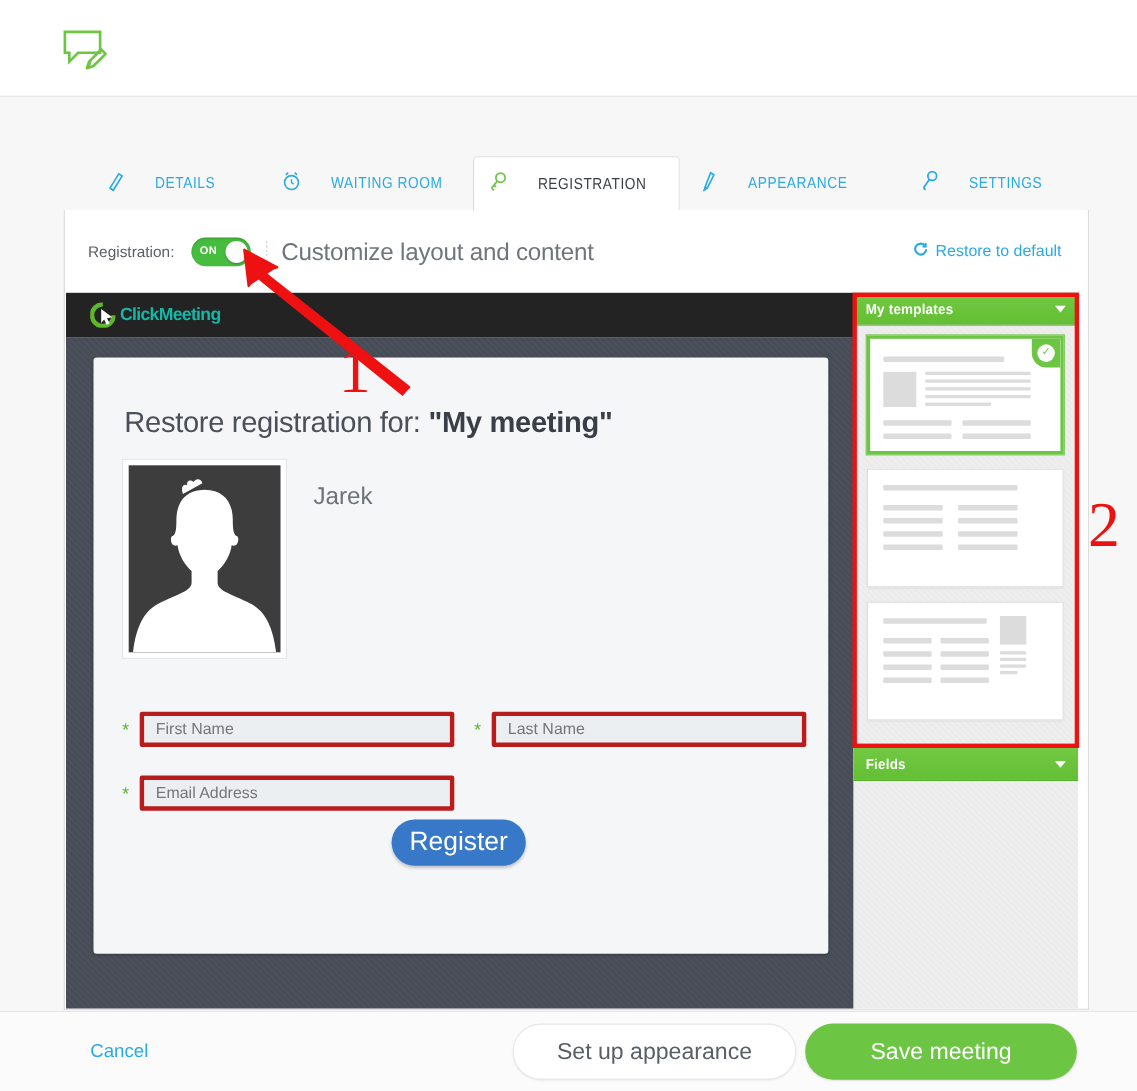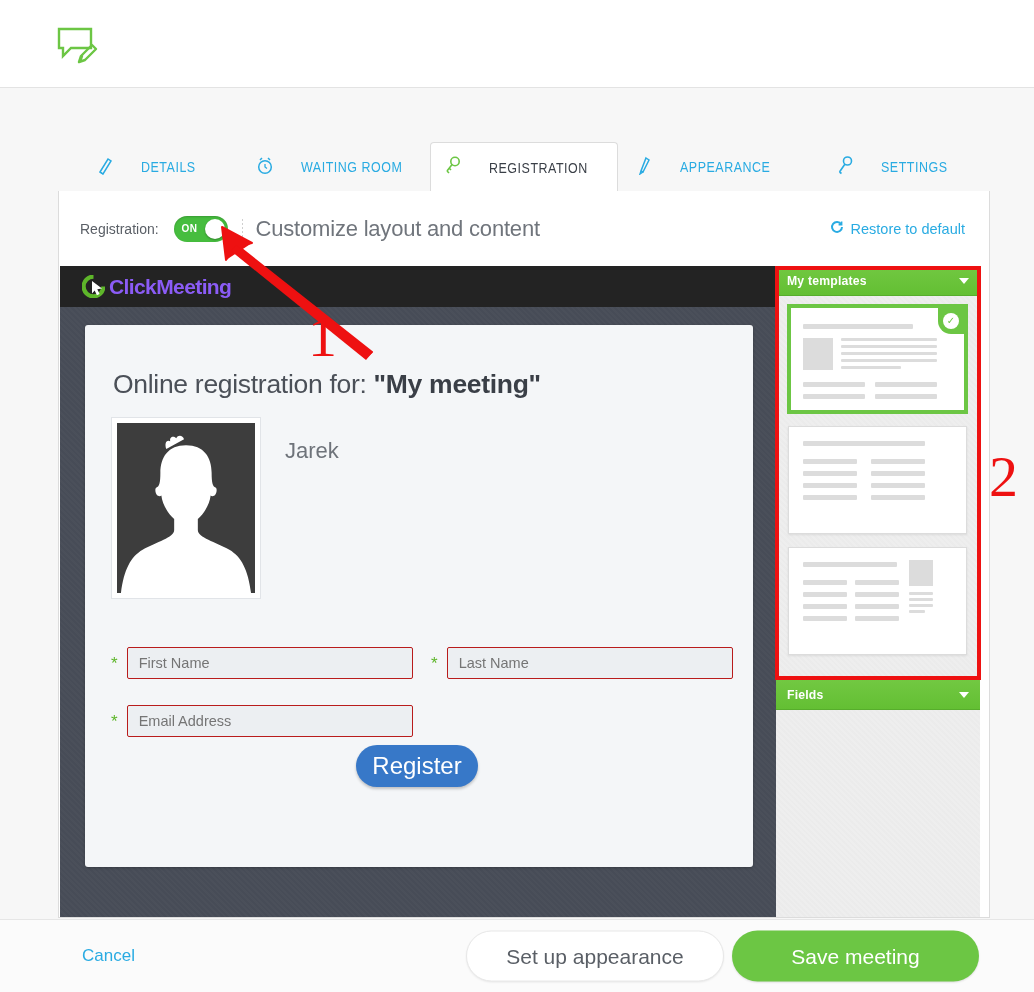--- a/index.html
+++ b/index.html
@@ -82,21 +82,21 @@
     position: absolute; left: 1px; top: 75px; width: 930px; height: 651px;
     overflow: hidden;
   }
   #cm-bar {
     position: absolute; left: 0; top: 0; width: 716px; height: 41px;
     background: #232323;
     display: flex; align-items: center; padding-left: 22px;
   }
   #cm-logo-mark { width: 23px; height: 23px; margin-right: 4px; }
   #cm-logo-text {
-    font-size: 21px; color: #8b5cf6; font-weight: bold; letter-spacing: -0.6px;
+    font-size: 16px; color: #14b8a6; font-weight: bold; letter-spacing: -0.6px;
   }
   #preview-canvas {
     position: absolute; left: 0; top: 41px; width: 716px; height: 610px;
     background:
       repeating-linear-gradient(45deg, rgba(255,255,255,.018) 0 2px, transparent 2px 4px),
       #474c57;
   }
   #form-card {
     position: absolute; left: 25px; top: 18px; width: 668px; height: 542px;
     background: #f4f6f8; border-radius: 3px;
@@ -113,21 +113,21 @@
     background: #ffffff; border: 1px solid #e1e4e8; padding: 5px;
   }
   #avatar-inner { width: 100%; height: 100%; background: #3d3d3d; position: relative; overflow: hidden; }
   #avatar-name {
     position: absolute; left: 200px; top: 113px;
     font-size: 22px; color: #6e737a; font-weight: 400;
   }
   .field-row { position: absolute; display: flex; align-items: center; }
   .star { color: #5eb62a; font-size: 17px; margin-right: 9px; line-height: 1; }
   .txt-input {
-    height: 32px; border: 1px solid #b91c1c; background: #eceff2;
+    height: 32px; border: 4px solid #b91c1c; background: #eceff2;
     border-radius: 2px; padding: 0 11px; font-size: 14.5px; color: #b0b4b8;
     font-family: "Liberation Sans", sans-serif; outline: none;
   }
   #register-btn {
     position: absolute; left: 271px; top: 420px; width: 122px; height: 42px;
     border-radius: 28px; background: #3778c8; border: none; cursor: pointer;
     color: #ffffff; font-size: 24px; font-family: "Liberation Sans", sans-serif;
     font-weight: 400; box-shadow: 0 2px 3px rgba(0,0,0,.22);
   }
 
@@ -310,21 +310,21 @@
           <path d="M10 6 L20 13.5 L15.3 14.3 L17.6 19 L14.9 20.2 L12.7 15.5 L10 18.6 Z" fill="#ffffff"></path>
         </svg>
       </span>
       <span id="cm-logo-text">ClickMeeting</span>
     </div>
 
     <div id="preview-canvas">
       <div id="form-card">
 
         <div id="form-heading">
-          <span>Online registration for: </span><b>"My meeting"</b>
+          <span>Restore registration for: </span><b>"My meeting"</b>
         </div>
 
         <div id="avatar-frame">
           <div id="avatar-inner">
             <svg width="100%" height="100%" viewBox="0 0 140 172" preserveAspectRatio="xMidYMax meet">
               <path d="M70 22 C52 22 44 34 44 50 C44 60 43 64 40 65 C38 66 39 72 41 73 C43 74 44 74 45 73
                        C46 82 52 92 58 97 L58 108 C58 116 40 120 26 128 C14 135 7 148 4 172 L136 172
                        C133 148 126 135 114 128 C100 120 82 116 82 108 L82 97 C88 92 94 82 95 73
                        C96 74 97 74 99 73 C101 72 102 66 100 65 C97 64 96 60 96 50 C96 34 88 22 70 22 Z" fill="#ffffff"></path>
               <path d="M50 26 C48 20 50 16 54 18 C53 14 57 12 60 15 C62 11 67 12 68 16 Z" fill="#ffffff"></path>

